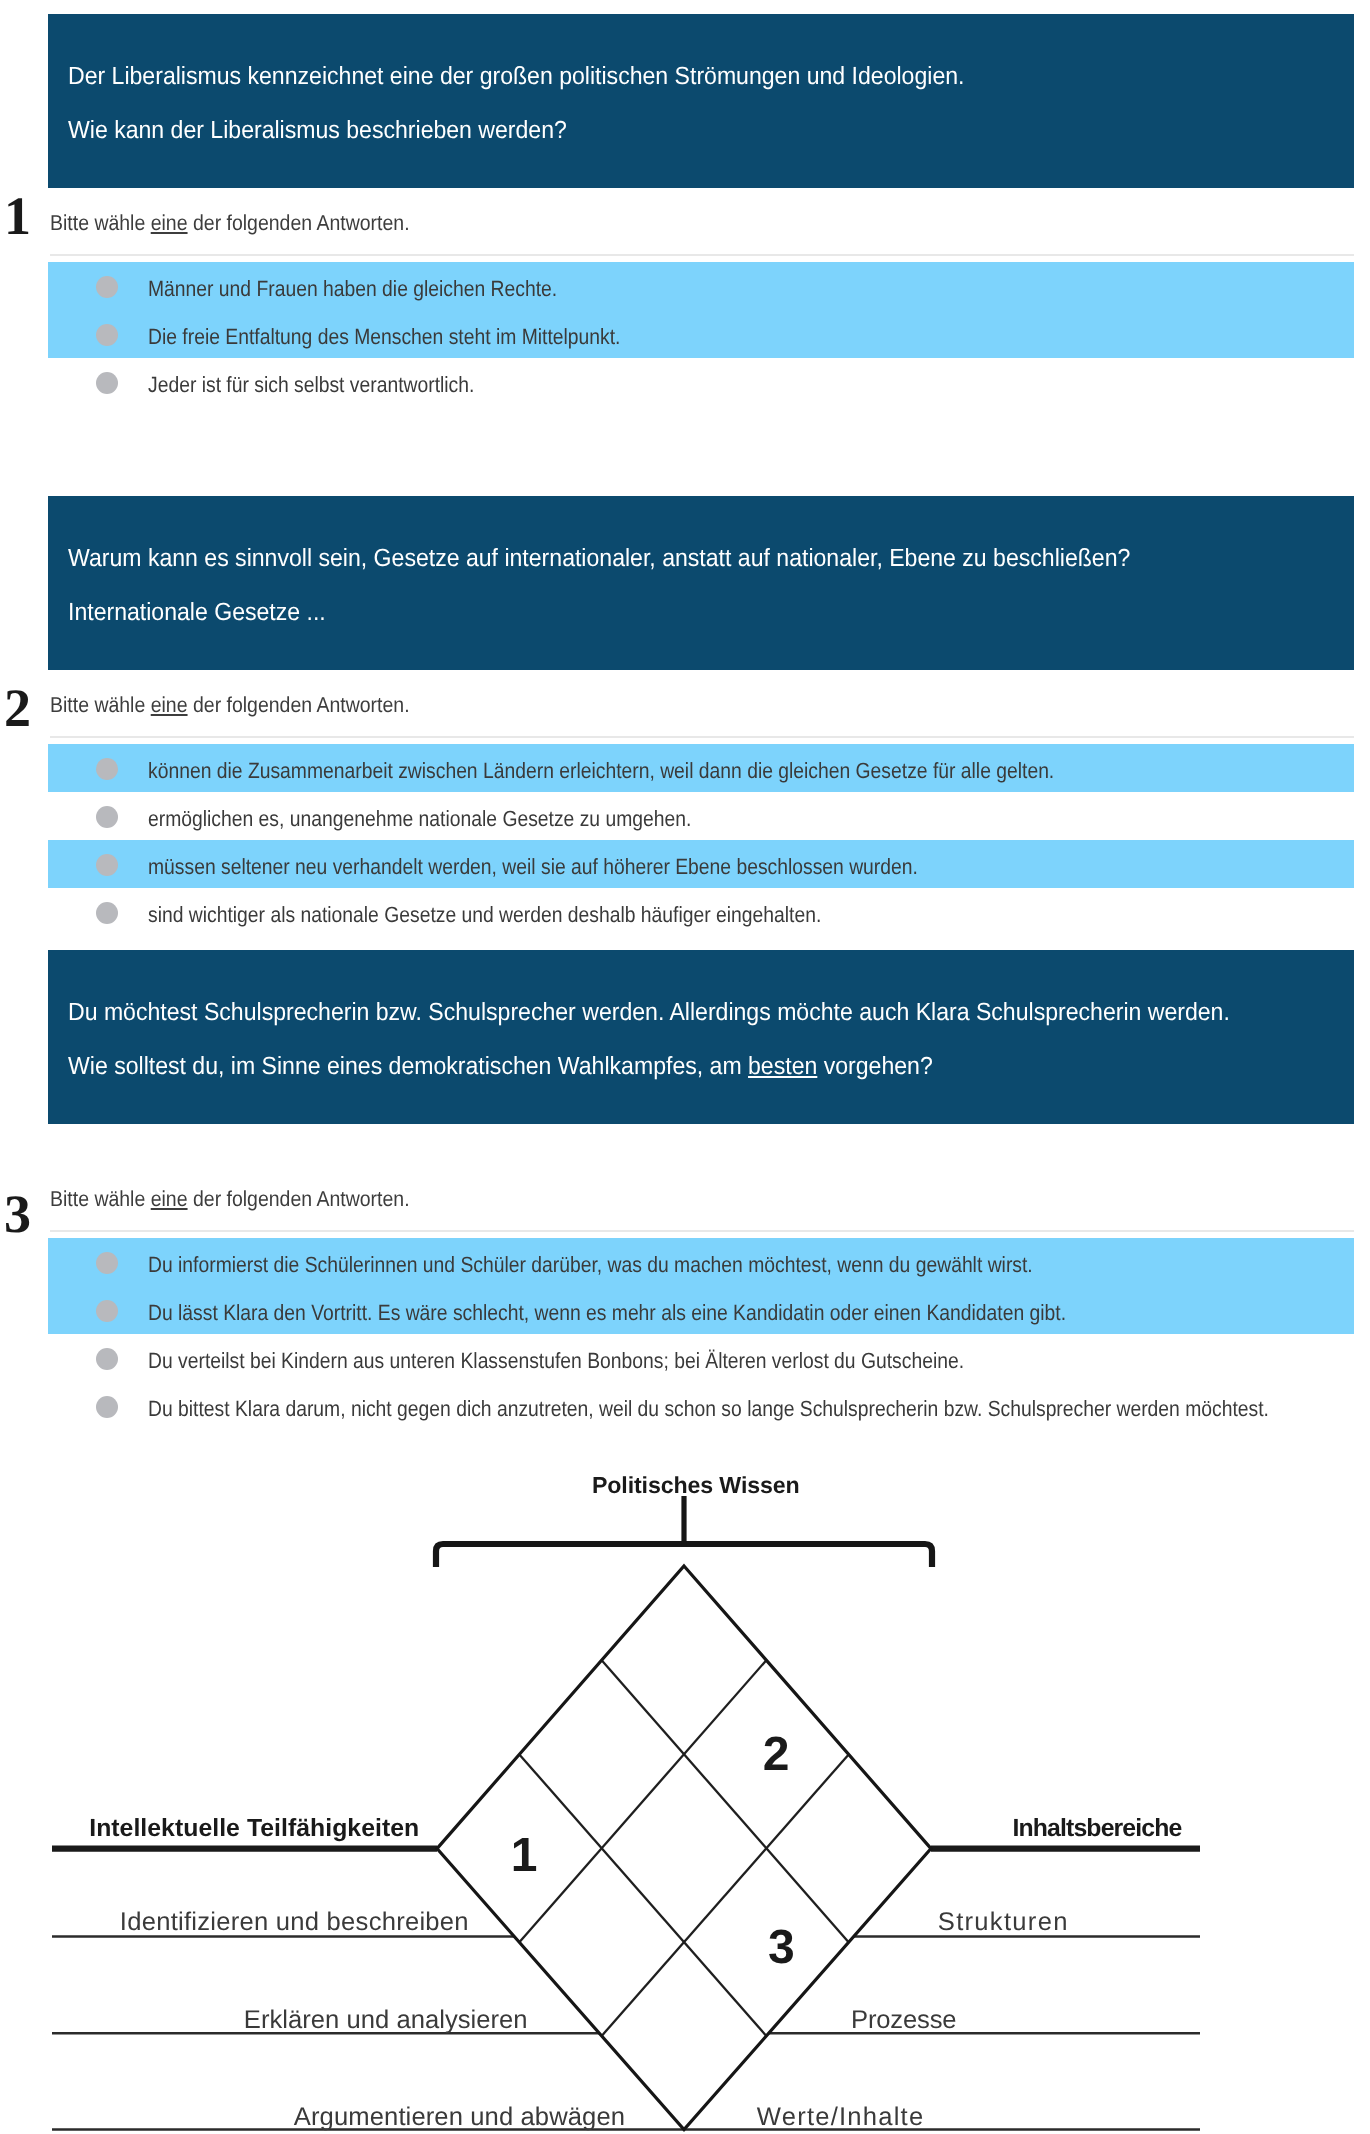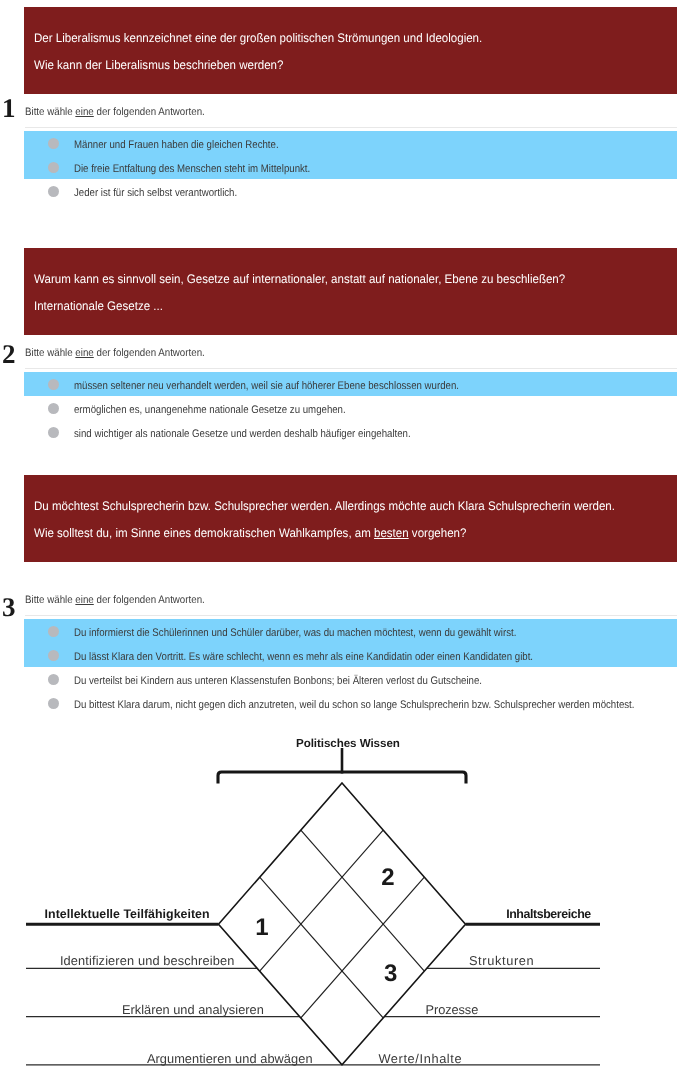--- a/index.html
+++ b/index.html
@@ -8,21 +8,21 @@
     font-family: "Liberation Sans", sans-serif;
     position: relative; overflow: hidden;
     -webkit-font-smoothing: antialiased; text-rendering: geometricPrecision;
   }
   .page { position:relative; width:685px; height:1067px; background:#fff; }
 
   
   .qblock { position:absolute; left:0; width:685px; }
   .stem {
     position:absolute; left:24px; width:653px; height:86.5px;
-    background:#7f1d1d; color:#ffffff; box-sizing:border-box;
+    background:#0c4a6e; color:#ffffff; box-sizing:border-box;
     padding:0 0 0 11px;
   }
   .stem .line { position:absolute; left:9.5px; font-size:12.4px; white-space:nowrap;
                 transform: scaleX(0.931); transform-origin: 0 50%; }
   .stem .l1 { top:24px; }
   .stem .l2 { top:51px; }
 
   .qnum { position:absolute; left:2px; font-weight:bold; font-size:27px; line-height:27px;
           color:#1a1a1a; font-family:"Liberation Serif", serif; }
   .instruct { position:absolute; left:24.5px; font-size:10.8px; color:#3d3d3d; white-space:nowrap;
@@ -78,25 +78,29 @@
         <div class="stem" style="top: 248px;">
           <div class="line l1">Warum kann es sinnvoll sein, Gesetze auf internationaler, anstatt auf nationaler, Ebene zu beschließen?</div>
           <div class="line l2">Internationale Gesetze ...</div>
         </div>
         <div class="qnum" style="top: 341px;">2</div>
         <div class="instruct" style="top: 347px;">Bitte wähle <u>eine</u> der folgenden Antworten.</div>
         <div class="sepline" style="top: 368px;"></div>
         <div class="rows" style="top: 372px;">
           <div class="row alt">
             <span class="radio"></span>
-            <span class="rtext">müssen seltener neu verhandelt werden, weil sie auf höherer Ebene beschlossen wurden.</span>
+            <span class="rtext">können die Zusammenarbeit zwischen Ländern erleichtern, weil dann die gleichen Gesetze für alle gelten.</span>
           </div>
           <div class="row">
             <span class="radio"></span>
             <span class="rtext">ermöglichen es, unangenehme nationale Gesetze zu umgehen.</span>
+          </div>
+          <div class="row alt">
+            <span class="radio"></span>
+            <span class="rtext">müssen seltener neu verhandelt werden, weil sie auf höherer Ebene beschlossen wurden.</span>
           </div>
           <div class="row">
             <span class="radio"></span>
             <span class="rtext">sind wichtiger als nationale Gesetze und werden deshalb häufiger eingehalten.</span>
           </div>
         </div>
       </div>
       <div class="qblock">
         <div class="stem" style="top: 475px;">
           <div class="line l1">Du möchtest Schulsprecherin bzw. Schulsprecher werden. Allerdings möchte auch Klara Schulsprecherin werden.</div>

